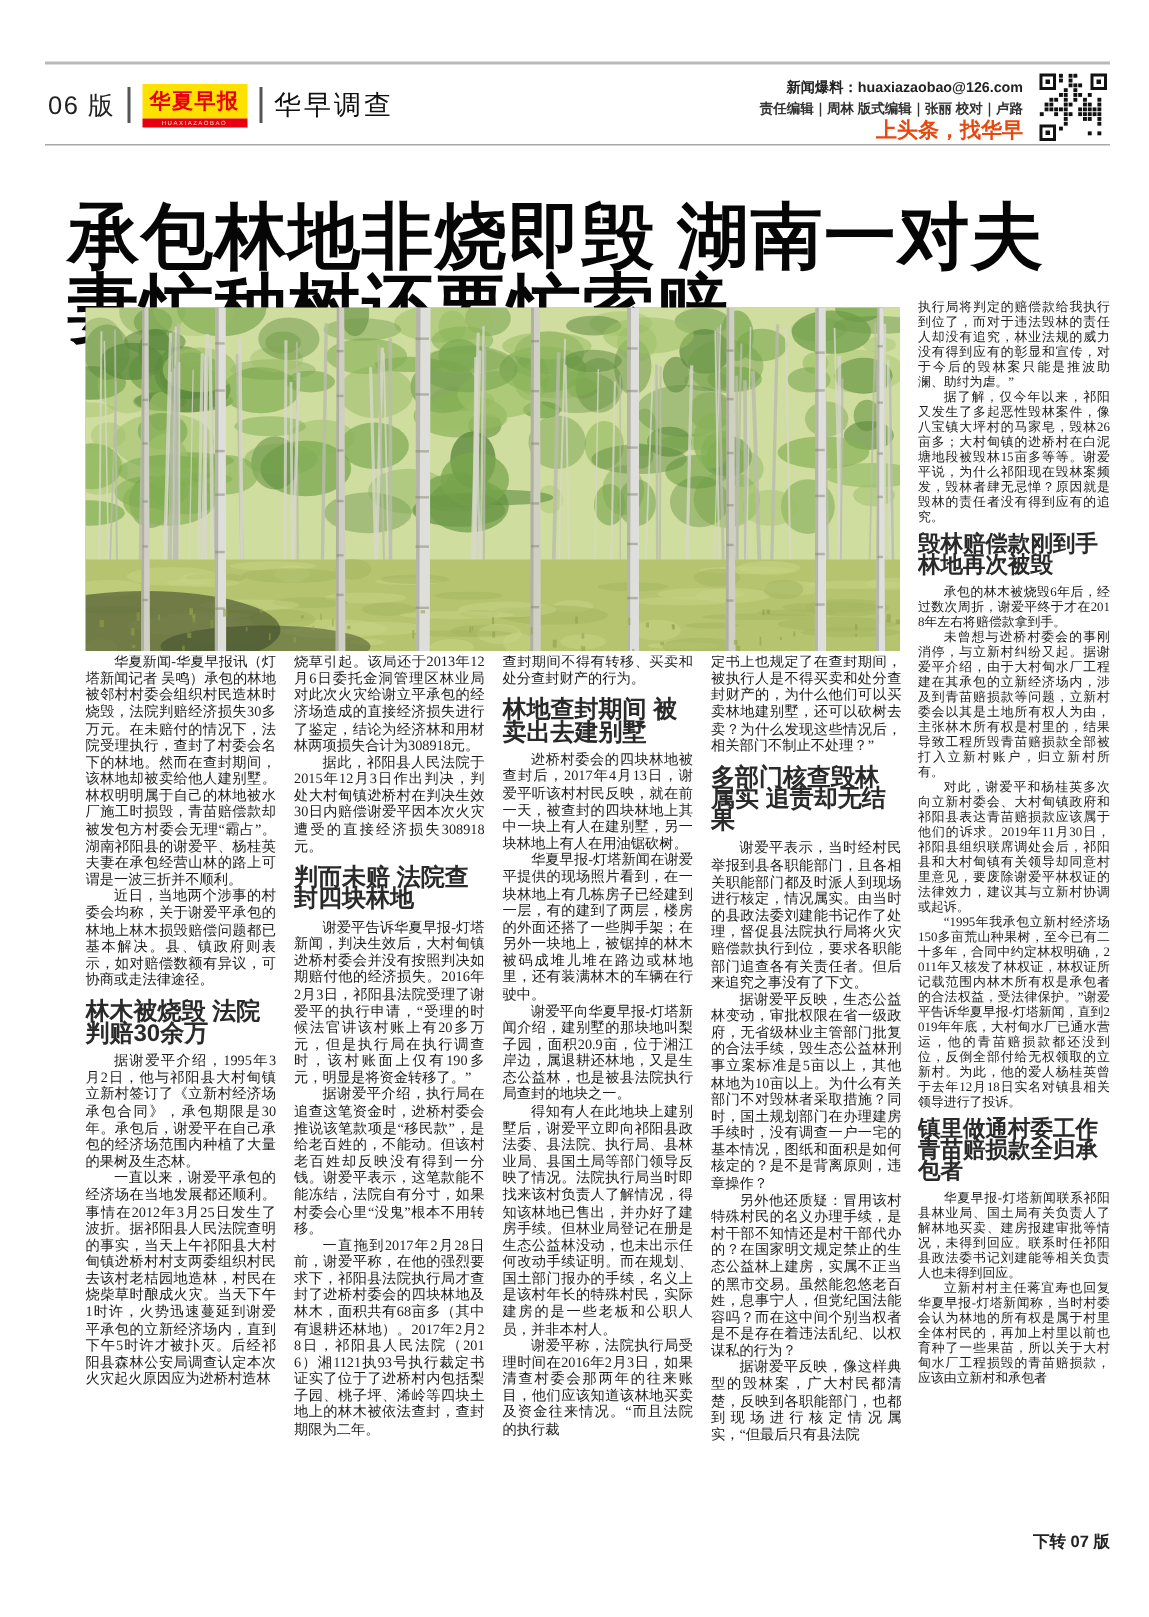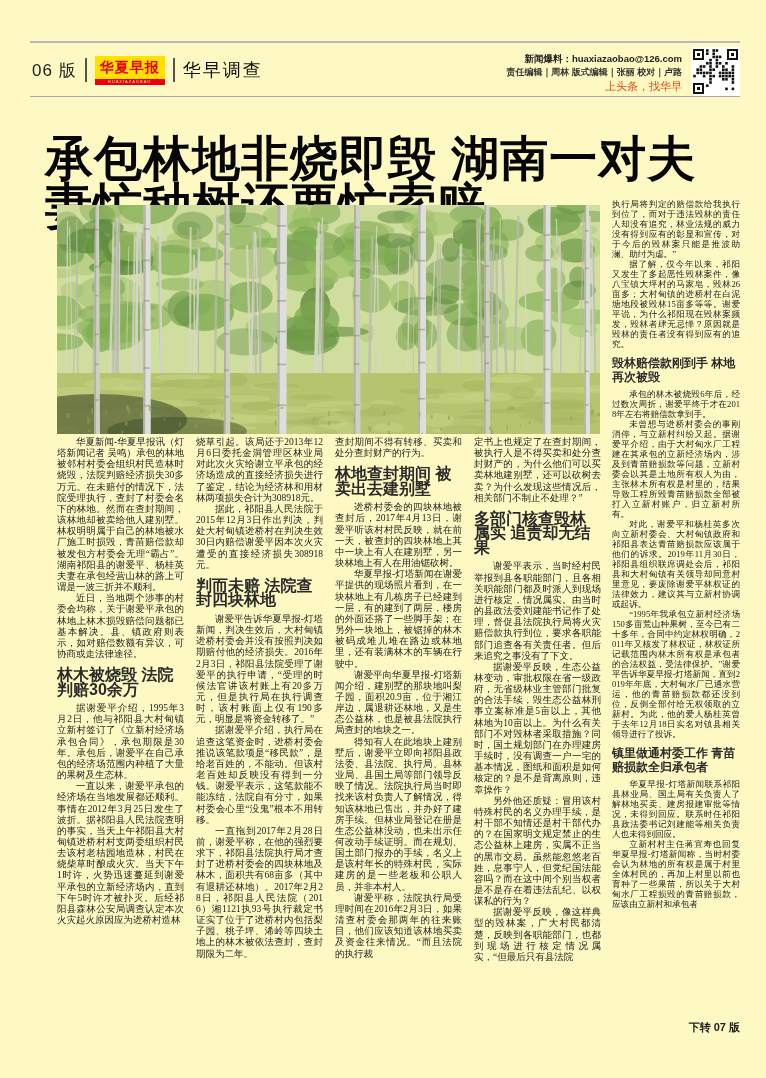--- a/index.html
+++ b/index.html
@@ -1,17 +1,17 @@
 <!DOCTYPE html>
 <html><head>
 <meta charset="utf-8">
 <style>
   html,body{margin:0;padding:0;background:#e9e9e9;}
   .page{
-    position:relative;width:766px;height:1078px;background:#fef9c3;
+    position:relative;width:766px;height:1078px;background:#ffffff;
     margin:0 auto;overflow:hidden;
     font-family:"Liberation Serif","DejaVu Serif",serif;color:#1c1c1c;
   }
   
   .top-rule{position:absolute;left:30px;right:26px;top:41px;height:2px;background:#b9b9b9;}
   .header-rule{position:absolute;left:30px;right:26px;top:96px;height:1px;background:#a8a8a8;}
   .masthead{position:absolute;left:32px;top:50px;height:40px;display:flex;align-items:center;
     font-family:"Liberation Sans","DejaVu Sans",sans-serif;}
   .page-num{font-size:17px;color:#222;letter-spacing:1px;}
   .mast-div{width:2px;height:24px;background:#555;margin:0 8px;}
@@ -19,38 +19,38 @@
   .logo-main{background:#ffe100;color:#e60012;font-weight:bold;font-size:14px;
     text-align:center;padding:3px 0 2px 0;letter-spacing:1px;
     font-family:"Liberation Serif","DejaVu Serif",serif;}
   .logo-strip{background:#e60012;color:#ffe9b0;font-size:4px;line-height:6px;height:6px;
     text-align:center;overflow:hidden;letter-spacing:1px;}
   .section-name{font-size:18px;color:#111;letter-spacing:2px;}
   .header-info{position:absolute;right:84px;top:52px;text-align:right;
     font-family:"Liberation Sans","DejaVu Sans",sans-serif;}
   .hi-line1{font-size:9.5px;font-weight:bold;color:#222;line-height:14px;}
   .hi-line2{font-size:9px;font-weight:bold;color:#333;line-height:13px;}
-  .hi-line3{font-size:11px;font-weight:normal;color:#e8480e;line-height:14px;}
+  .hi-line3{font-size:14px;font-weight:bold;color:#e8480e;line-height:14px;}
   .qr{position:absolute;right:26px;top:47px;width:49px;height:49px;}
   
   .headline{position:absolute;left:45px;top:103px;width:700px;
     font-family:"Liberation Sans","DejaVu Sans",sans-serif;
     font-weight:900;font-size:48px;line-height:47px;color:#060606;letter-spacing:1px;}
   
   .photo{position:absolute;left:57px;top:205px;width:543px;height:229px;overflow:hidden;background:#9db36a;}
   
   .col{position:absolute;text-align:justify;overflow:hidden;}
   .col .para{margin:0;text-indent:2em;word-break:break-all;}
   .col .para.no-indent{text-indent:0;}
   .col-narrow{width:127px;top:437px;height:623px;font-size:9.5px;line-height:11.15px;}
   .c1{left:57px;} .c2{left:196px;} .c3{left:335px;} .c4{left:474px;}
   .c5{left:612px;top:199px;width:128px;height:825px;font-size:8.6px;line-height:10px;}
   .col-heading{font-family:"Liberation Sans","DejaVu Sans",sans-serif;
     font-weight:600;color:#2a2a2a;margin:8px 0 6px 0;font-size:16px;line-height:14.5px;text-align:left;}
-  .c5 .col-heading{font-size:12px;line-height:14px;margin:7px 0 5px 0;}
+  .c5 .col-heading{font-size:15px;line-height:14px;margin:7px 0 5px 0;}
   .continuation{position:absolute;left:612px;width:128px;top:1020px;text-align:right;
     font-size:11px;font-weight:bold;color:#222;
     font-family:"Liberation Sans","DejaVu Sans",sans-serif;}
 </style>
 </head>
 <body>
 
 <div class="page">
 
   <div class="top-rule"></div>

